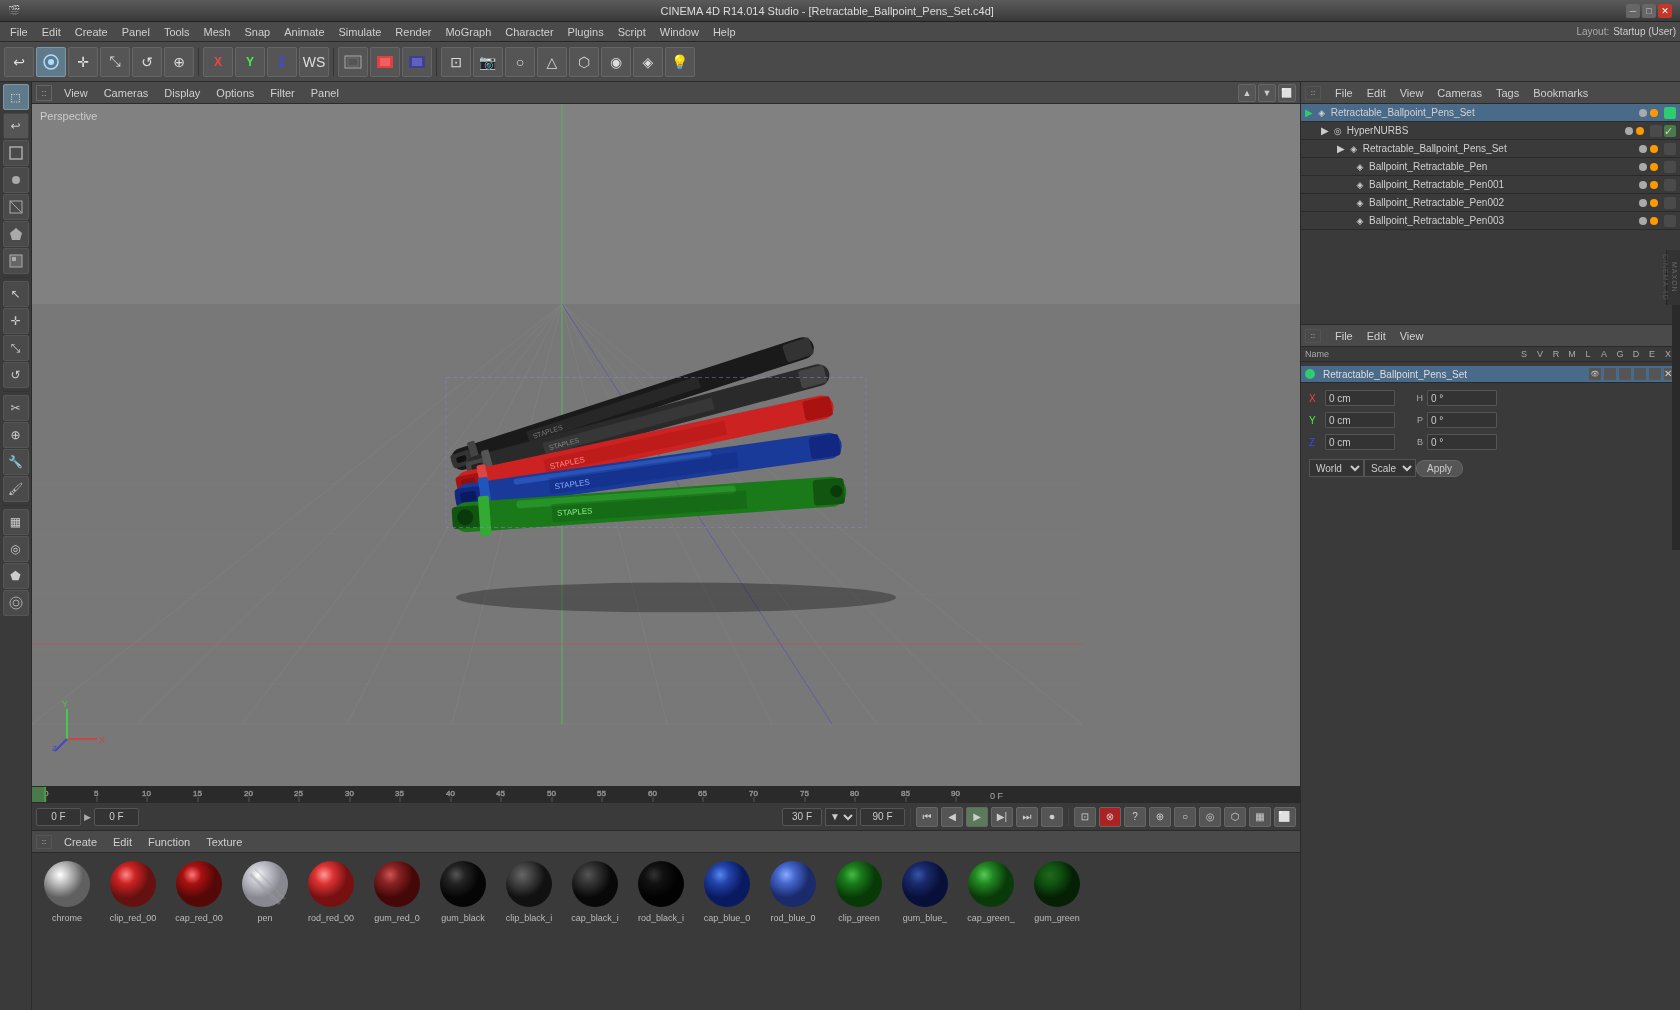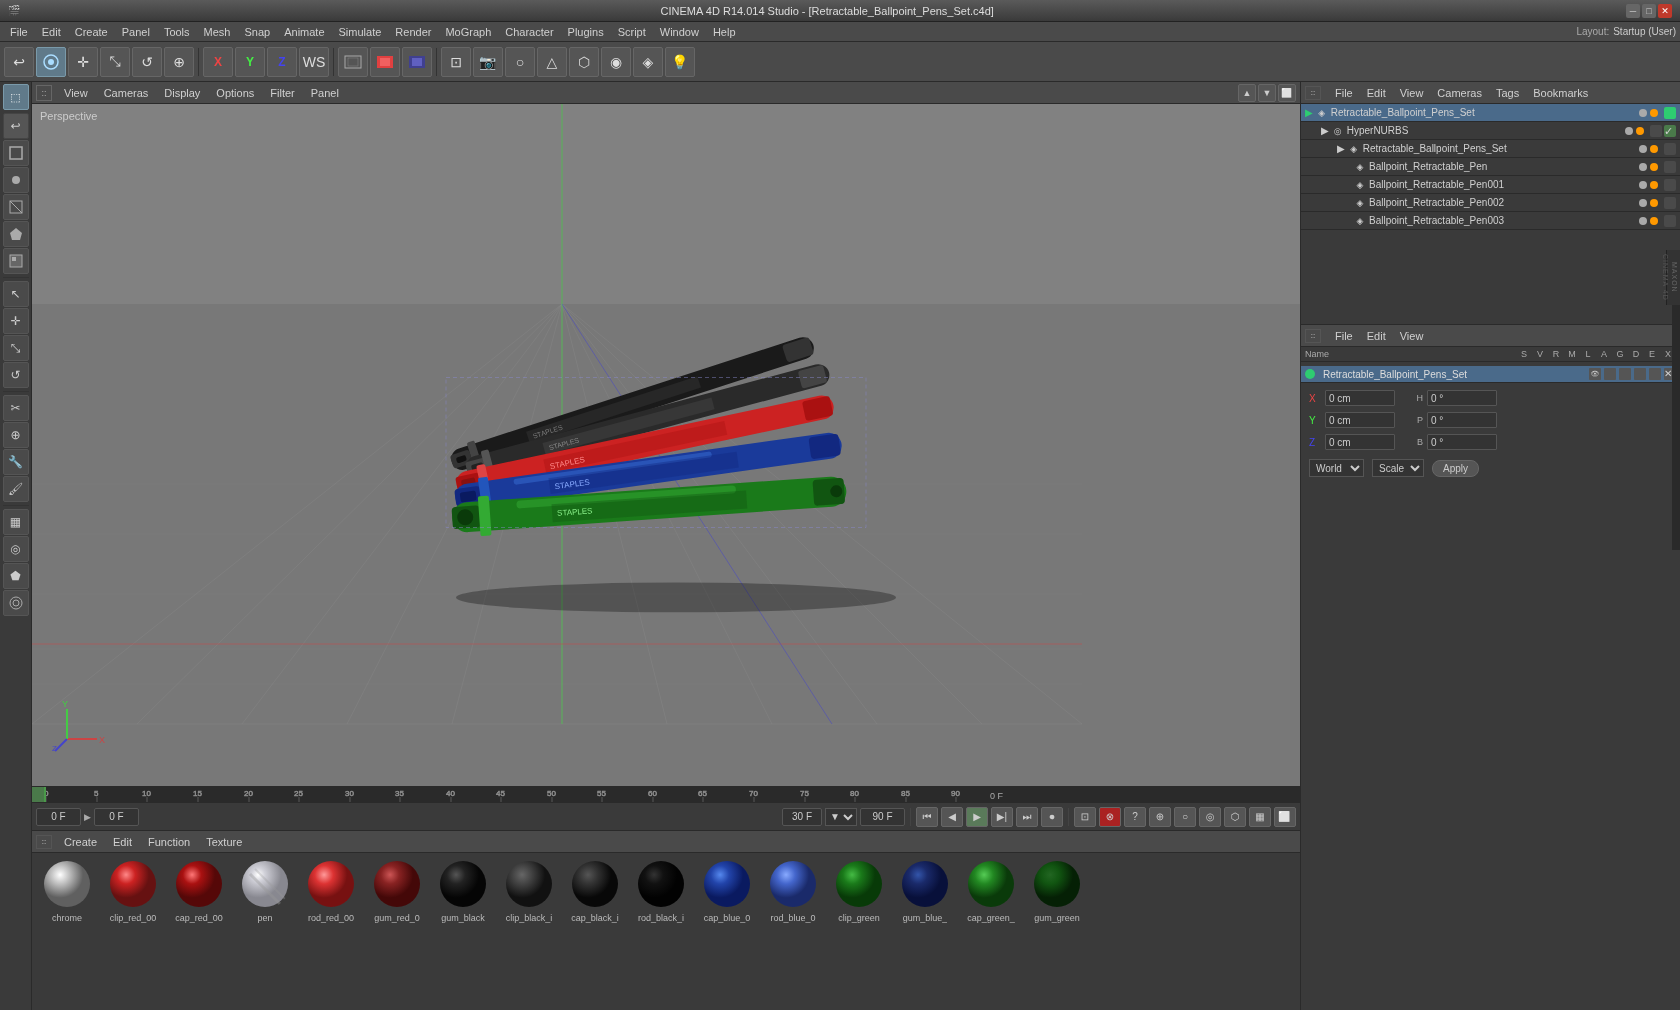--- a/index.html
+++ b/index.html
@@ -332,21 +332,21 @@
       color: #ccc;
       font-size: 10px;
       padding: 0 3px;
       border-radius: 1px;
     }
 
     .transform-row {
       display: flex;
       align-items: center;
       padding: 2px 4px;
-      gap: 8px;
+      gap: 0;
       margin-top: 4px;
     }
     .transform-select {
       background: #333;
       border: 1px solid #555;
       color: #ccc;
       font-size: 10px;
       height: 18px;
       padding: 0 2px;
     }

